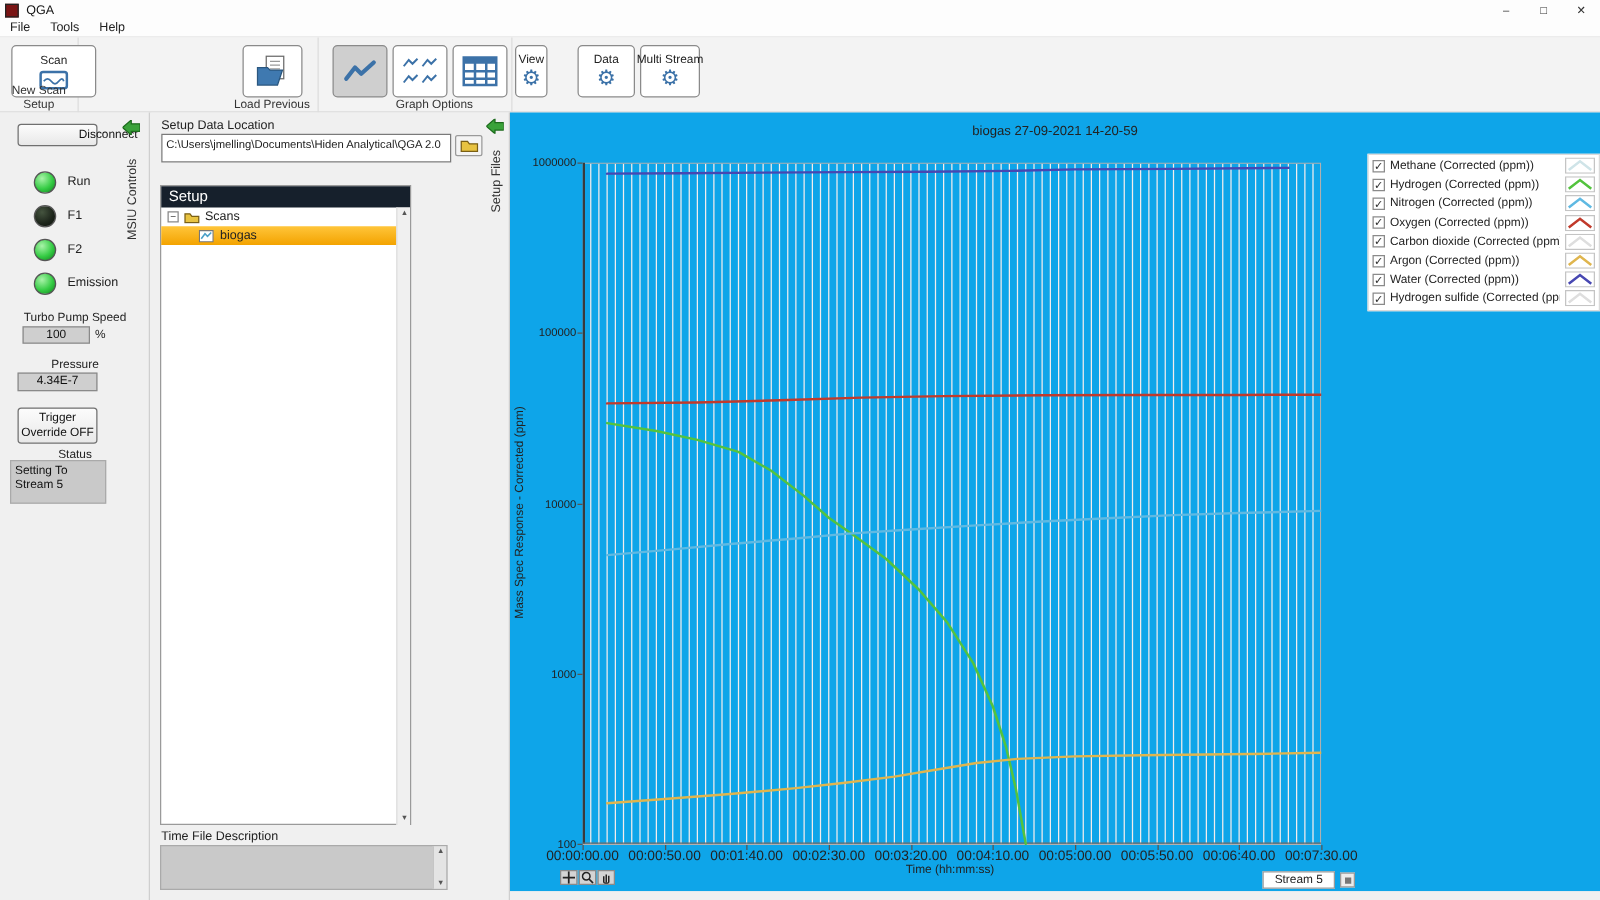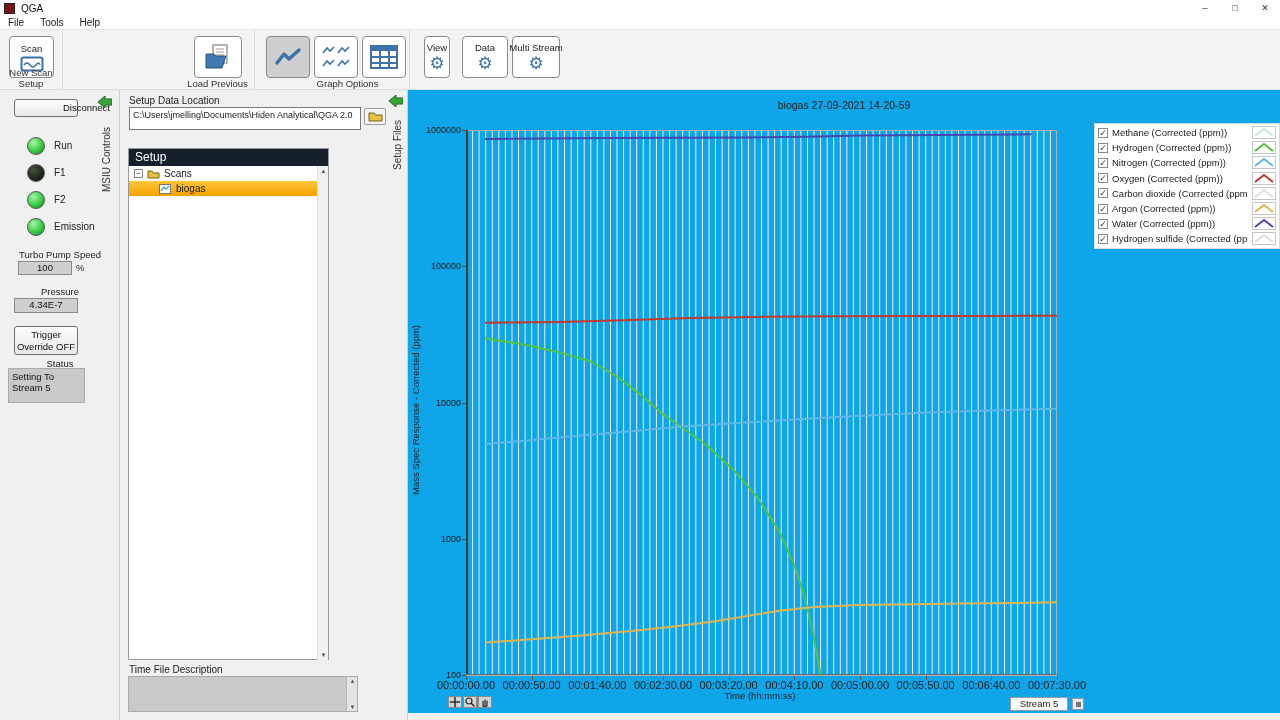--- a/index.html
+++ b/index.html
@@ -99,21 +99,21 @@
   </div>
 
   <div class="menubar">
     <span class="menu-item">File</span>
     <span class="menu-item">Tools</span>
     <span class="menu-item">Help</span>
   </div>
 
   <div class="toolbar">
     <div class="tb-group" style="left:0;width:63px;">
-      <div class="tb-btn" style="left:9px;width:45px;">
+      <div class="tb-btn" style="left:9px;width:68px;">
         <span class="cap">Scan</span>
         <svg width="24" height="16">
             <rect x="1.5" y="1.5" width="21" height="13" rx="2" fill="#fff" stroke="#3c72a8" stroke-width="2"></rect>
             <path d="M4 9 q3 -4 6 0 t6 0 t4 0" fill="none" stroke="#3c72a8" stroke-width="1.4"></path>
           </svg>
       </div>
       <div class="tb-label">New Scan Setup</div>
     </div>
     <div class="tb-group" style="left:181px;width:74px;">
       <div class="tb-btn" style="left:13px;width:48px;">
@@ -147,21 +147,21 @@
           <rect x="2" y="2" width="26" height="5" fill="#3c72a8"></rect>
           <line x1="11" y1="2" x2="11" y2="24" stroke="#3c72a8" stroke-width="2"></line>
           <line x1="20" y1="2" x2="20" y2="24" stroke="#3c72a8" stroke-width="2"></line>
           <line x1="2" y1="13" x2="28" y2="13" stroke="#3c72a8" stroke-width="2"></line>
           <line x1="2" y1="19" x2="28" y2="19" stroke="#3c72a8" stroke-width="2"></line>
         </svg>
       </div>
       <div class="tb-label" style="left:30px;width:125px;">Graph Options</div>
     </div>
     <div class="tb-group" style="left:410px;width:152px;border-right:none;">
-      <div class="tb-btn" style="left:2px;width:26px;margin-left:12px;">
+      <div class="tb-btn" style="left:2px;width:26px;">
         <span class="cap">View</span>
         <span class="gear">⚙</span>
       </div>
       <div class="tb-btn" style="left:52px;width:46px;">
         <span class="cap">Data</span>
         <span class="gear">⚙</span>
       </div>
       <div class="tb-btn" style="left:102px;width:48px;">
         <span class="cap" style="white-space:nowrap;">Multi Stream</span>
         <span class="gear">⚙</span>

